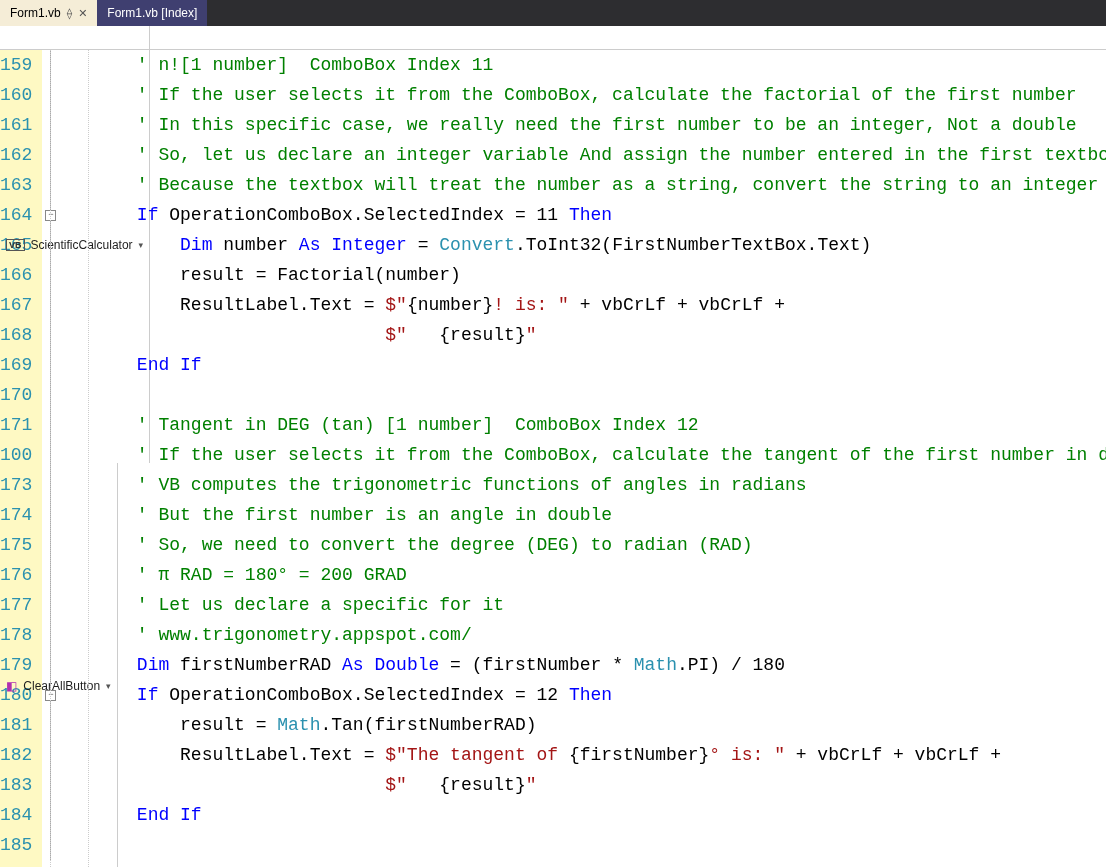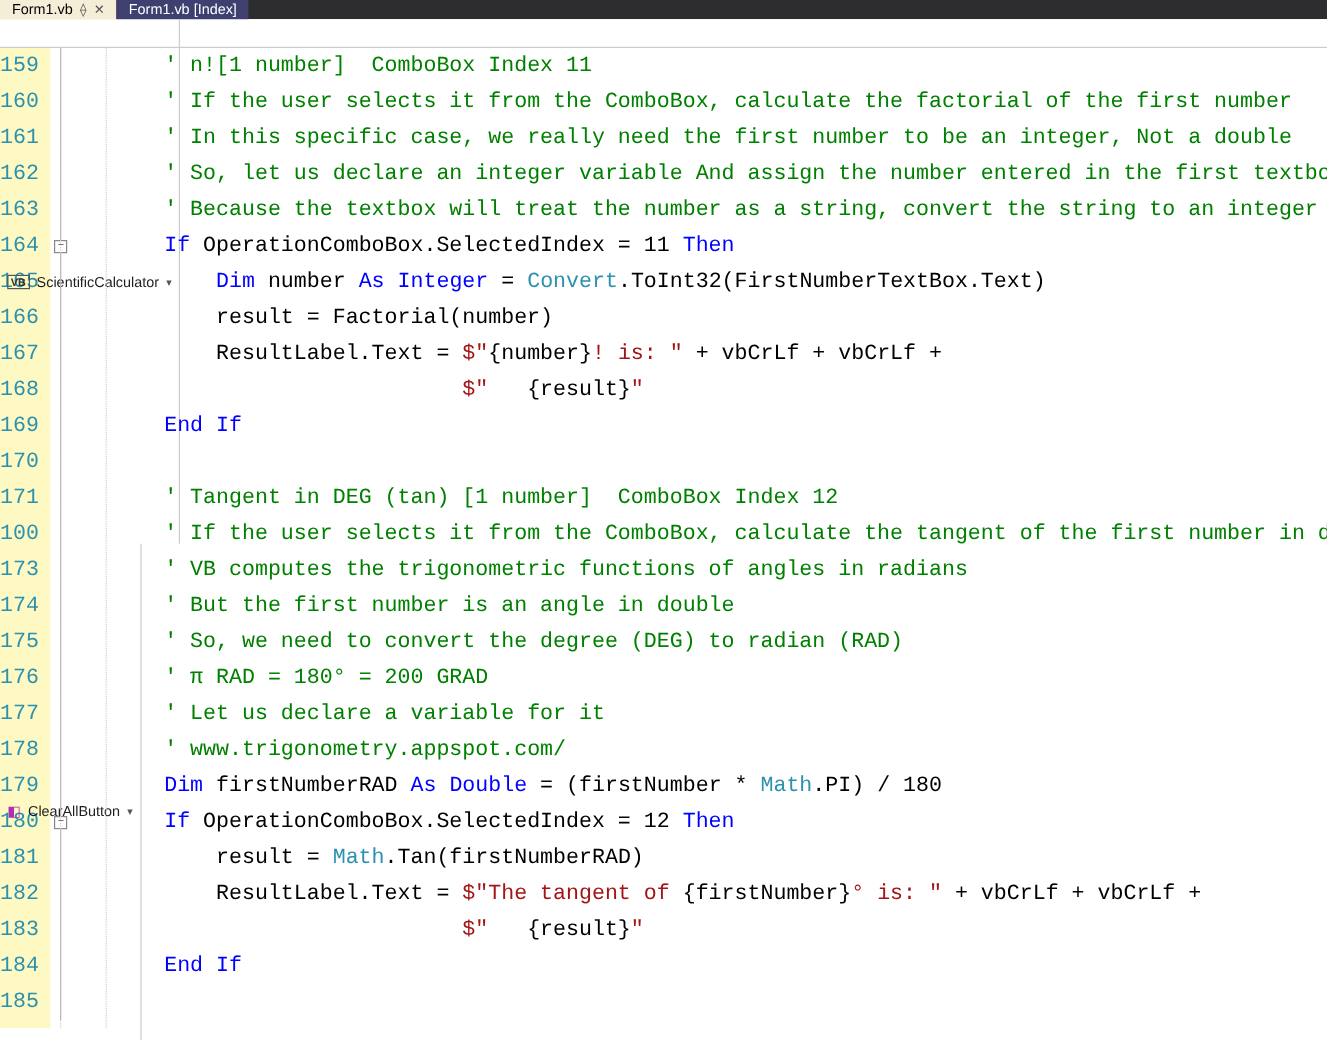--- a/index.html
+++ b/index.html
@@ -7,21 +7,21 @@
     font-family: "Segoe UI", Tahoma, sans-serif;
     font-size: 13px;
     background: #fff;
     overflow: hidden;
     width: 1106px;
     height: 867px;
   }
   .tab-bar {
     display: flex;
     background: #2d2d30;
-    height: 16px;
+    height: 26px;
     align-items: stretch;
   }
   .tab {
     display: flex;
     align-items: center;
     padding: 0 10px;
     color: #d0d0d0;
     font-size: 12px;
     cursor: pointer;
     gap: 6px;
@@ -312,21 +312,21 @@
       <div class="row">            ResultLabel.Text = <span class="str">$"</span>{number}<span class="str">! is: "</span> + vbCrLf + vbCrLf +</div>
       <div class="row">                               <span class="str">$"   </span>{result}<span class="str">"</span></div>
       <div class="row">        <span class="kw">End If</span></div>
       <div class="row"></div>
       <div class="row">        <span class="cm">' Tangent in DEG (tan) [1 number]  ComboBox Index 12</span></div>
       <div class="row">        <span class="cm">' If the user selects it from the ComboBox, calculate the tangent of the first number in degrees</span></div>
       <div class="row">        <span class="cm">' VB computes the trigonometric functions of angles in radians</span></div>
       <div class="row">        <span class="cm">' But the first number is an angle in double</span></div>
       <div class="row">        <span class="cm">' So, we need to convert the degree (DEG) to radian (RAD)</span></div>
       <div class="row">        <span class="cm">' π RAD = 180° = 200 GRAD</span></div>
-      <div class="row">        <span class="cm">' Let us declare a variable for it</span></div>
+      <div class="row">        <span class="cm">' Let us declare a specific for it</span></div>
       <div class="row">        <span class="cm">' www.trigonometry.appspot.com/</span></div>
       <div class="row">        <span class="kw">Dim</span> firstNumberRAD <span class="kw">As</span> <span class="kw">Double</span> = (firstNumber * <span class="type">Math</span>.PI) / 180</div>
       <div class="row">        <span class="kw">If</span> OperationComboBox.SelectedIndex = 12 <span class="kw">Then</span></div>
       <div class="row">            result = <span class="type">Math</span>.Tan(firstNumberRAD)</div>
       <div class="row">            ResultLabel.Text = <span class="str">$"The tangent of </span>{firstNumber}<span class="str">° is: "</span> + vbCrLf + vbCrLf +</div>
       <div class="row">                               <span class="str">$"   </span>{result}<span class="str">"</span></div>
       <div class="row">        <span class="kw">End If</span></div>
       <div class="row"></div>
     </div>
 </div>

